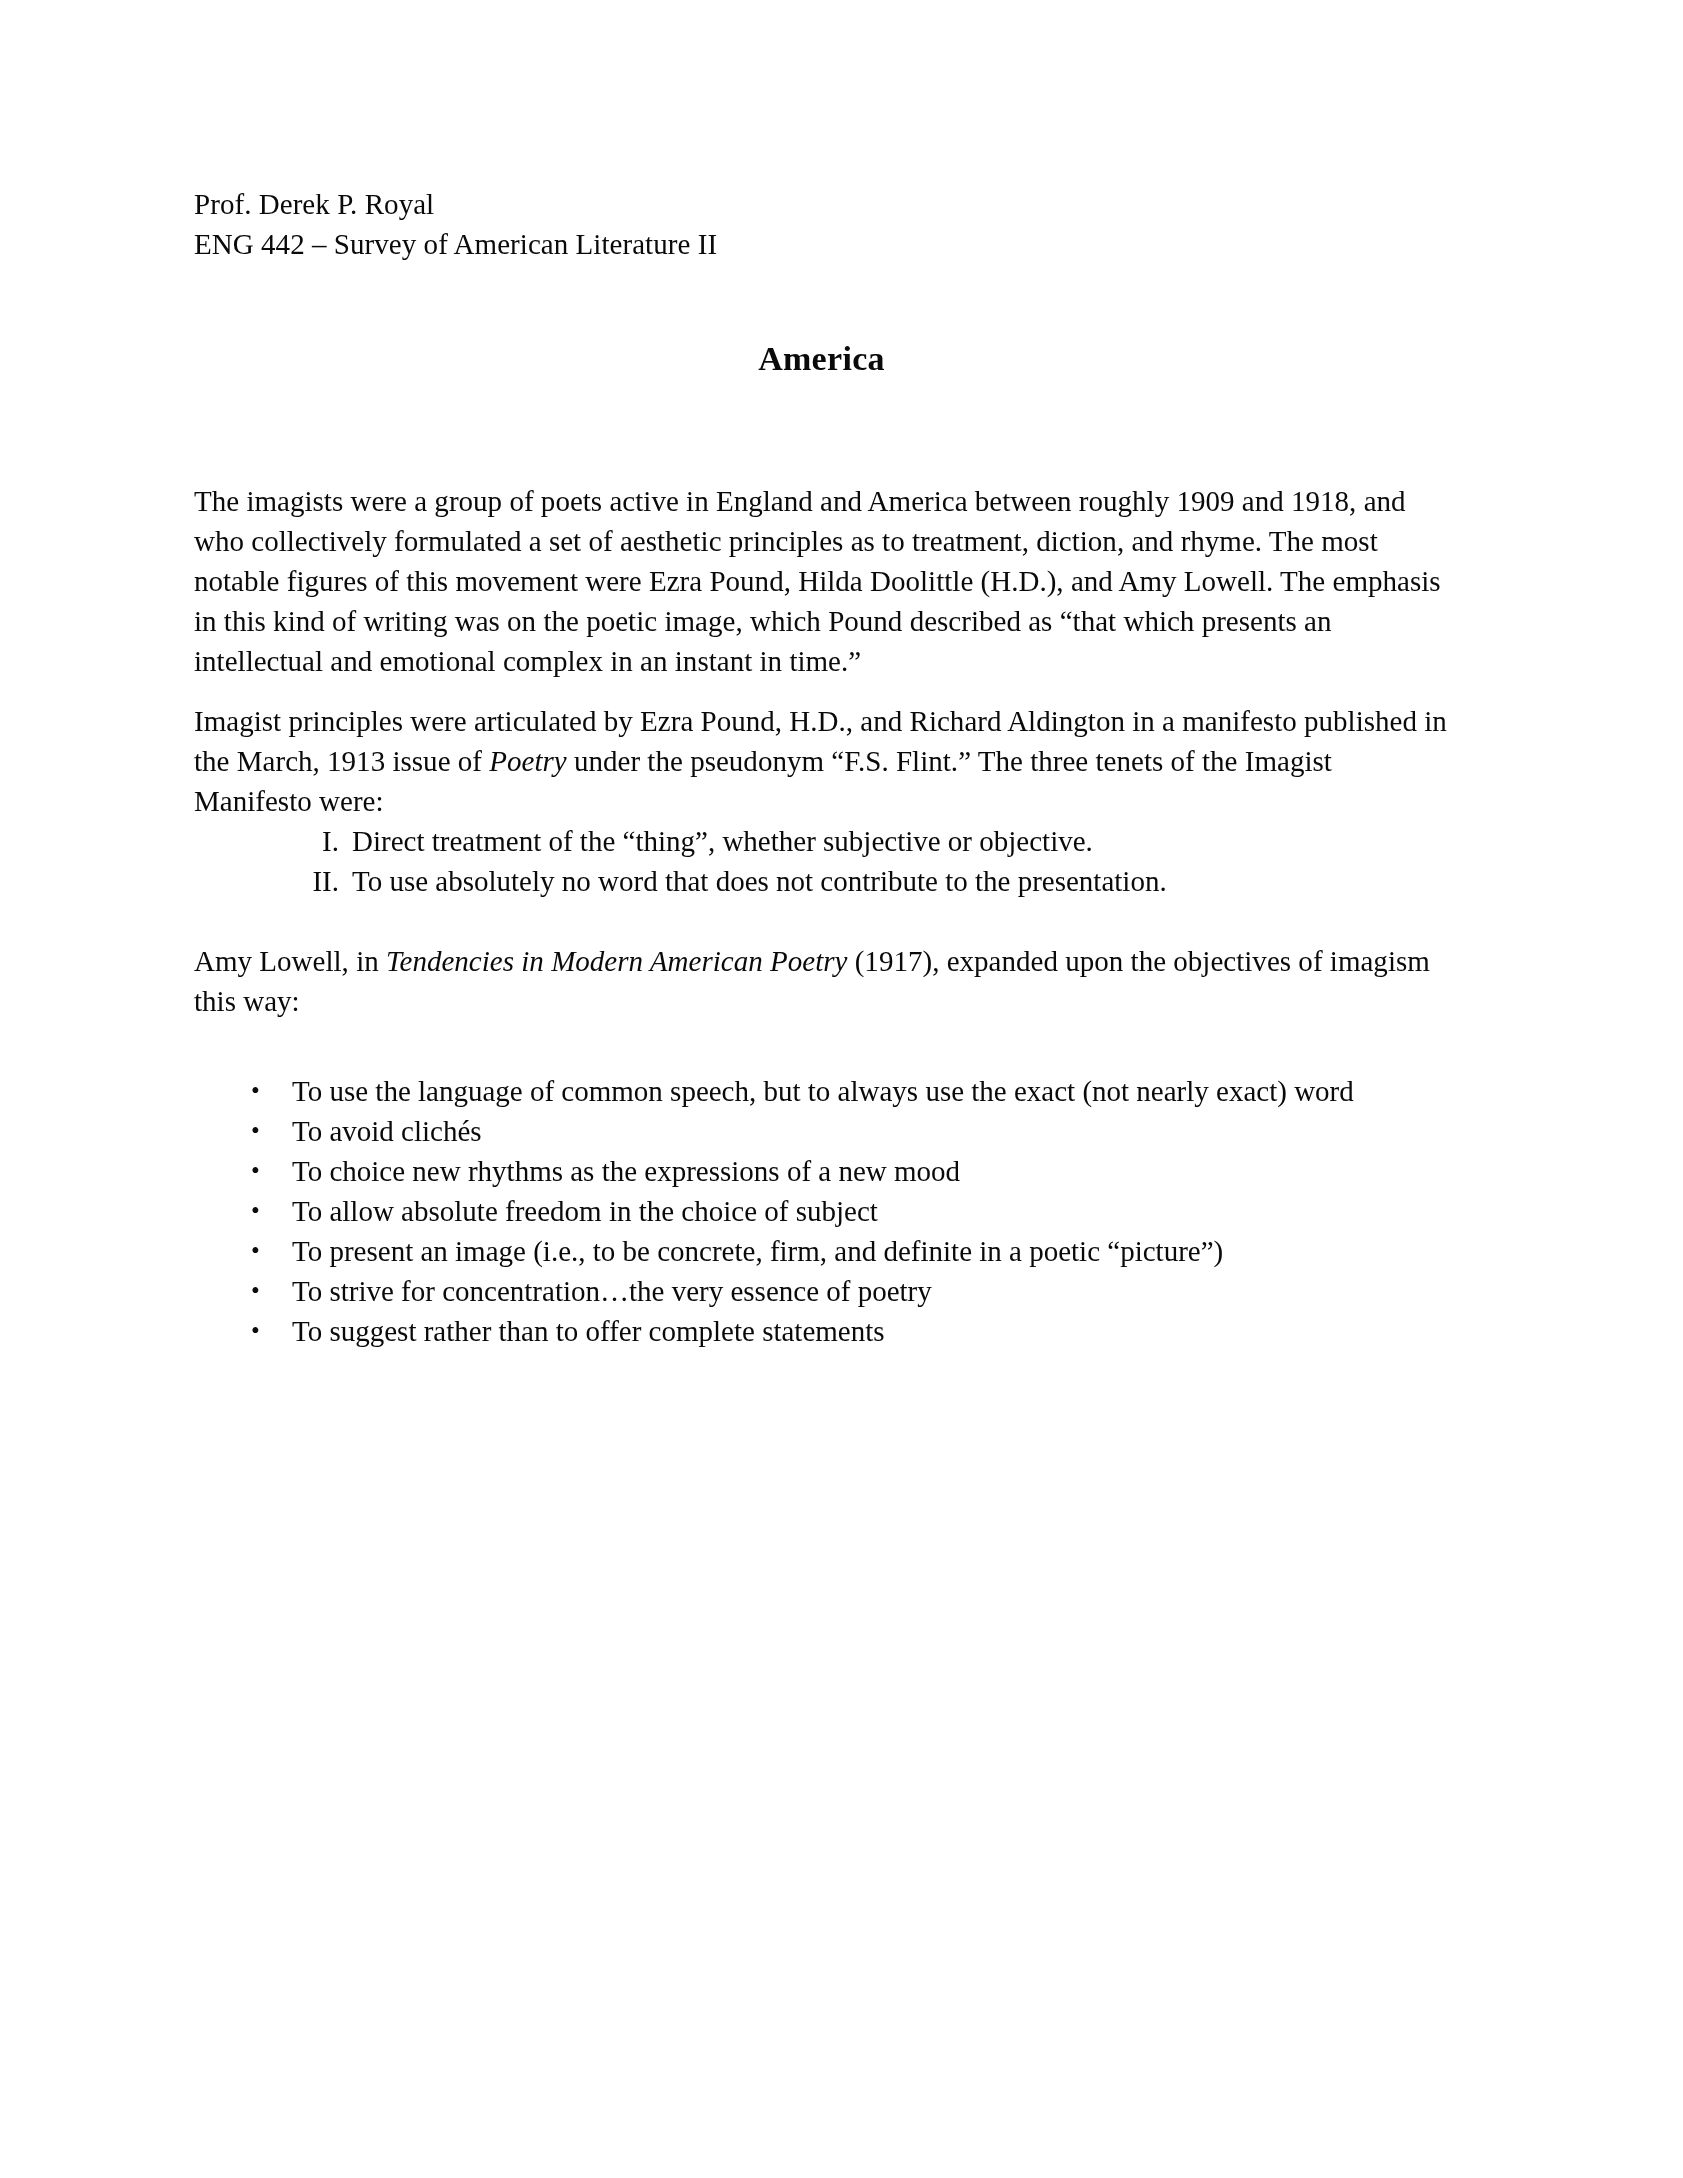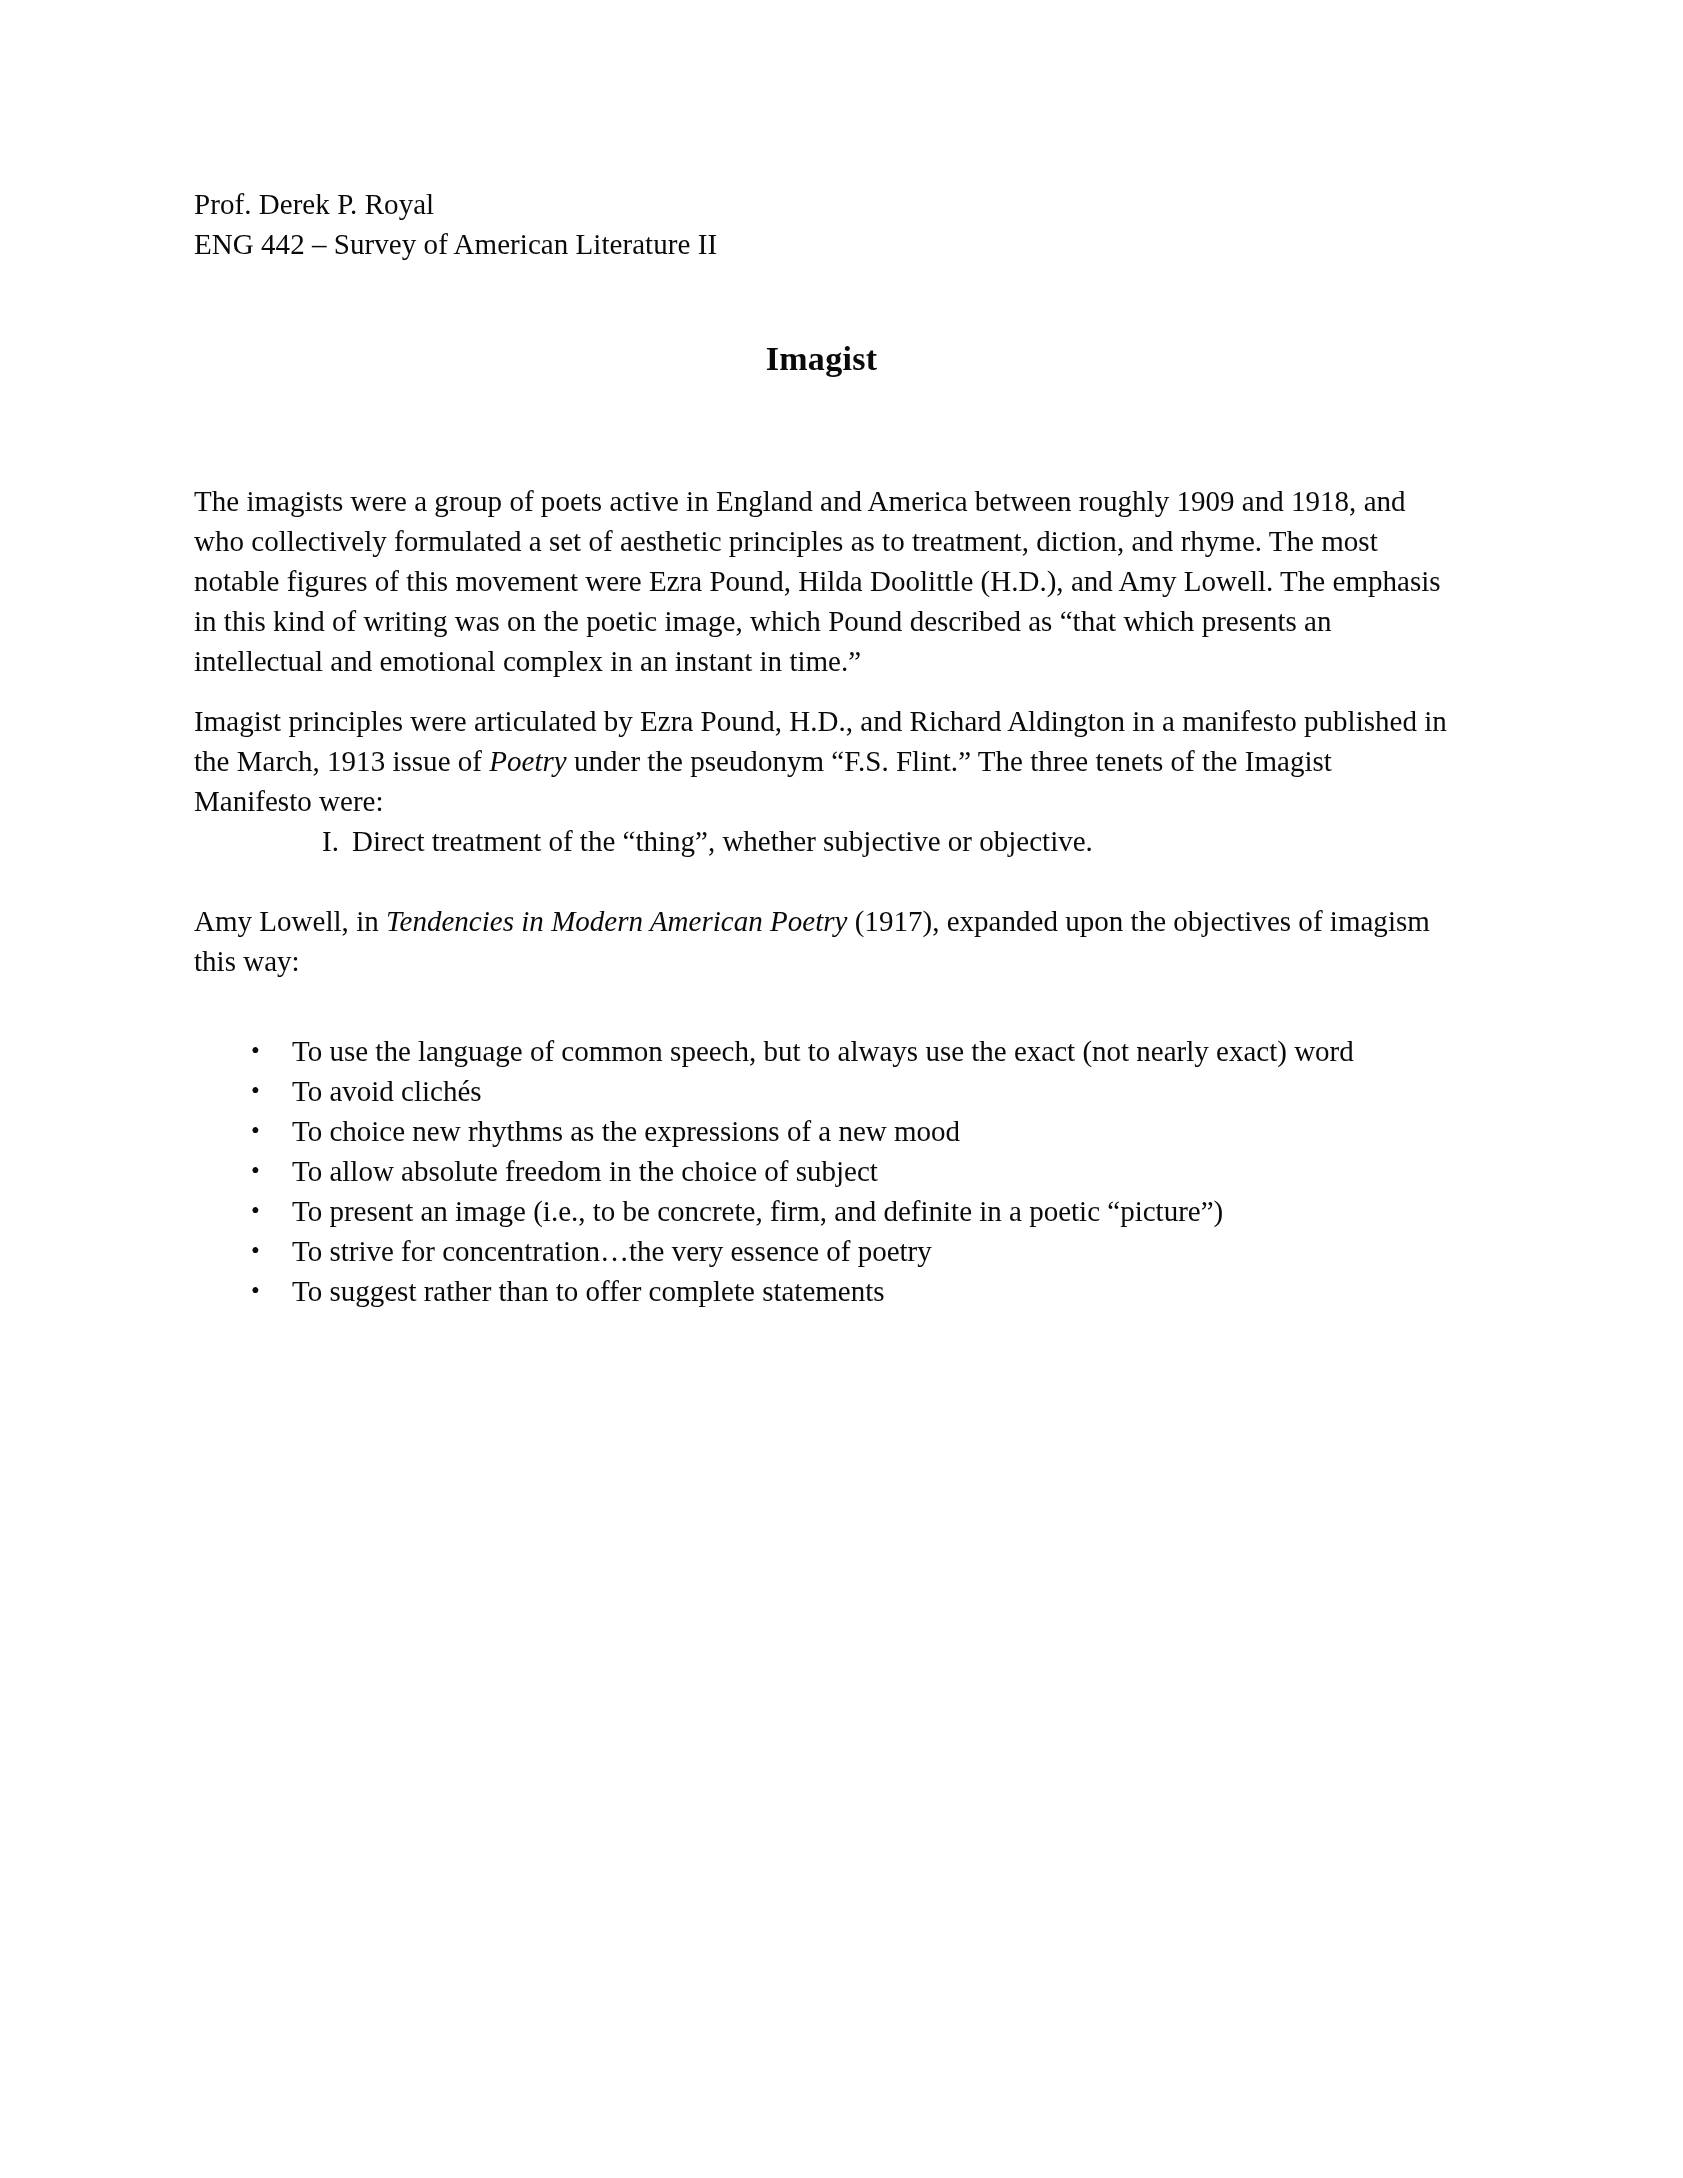--- a/index.html
+++ b/index.html
@@ -115,30 +115,34 @@
 <body>
 
 <div class="page">
   <div class="content">
 
     <div class="header-block">
       <div class="header-line">Prof. Derek P. Royal</div>
       <div class="header-line">ENG 442 – Survey of American Literature II</div>
     </div>
 
-    <h1 class="doc-title">Imagist</h1>
+    <h1 class="doc-title">America</h1>
 
     <p class="para para-1">The imagists were a group of poets active in England and America between roughly 1909 and 1918, and who collectively formulated a set of aesthetic principles as to treatment, diction, and rhyme.  The most notable figures of this movement were Ezra Pound, Hilda Doolittle (H.D.), and Amy Lowell.  The emphasis in this kind of writing was on the poetic image, which Pound described as “that which presents an intellectual and emotional complex in an instant in time.”</p>
 
     <p class="para para-2"><span>Imagist principles were articulated by Ezra Pound, H.D., and Richard Aldington in a manifesto published in the March, 1913 issue of </span><span class="it">Poetry</span><span> under the pseudonym “F.S. Flint.” The three tenets of the Imagist Manifesto were:</span></p>
 
     <ol class="roman-list">
       <li class="roman-item">
         <span class="roman-marker">I.</span>
         <span class="roman-text">Direct treatment of the “thing”, whether subjective or objective.</span>
+      </li>
+      <li class="roman-item">
+        <span class="roman-marker">II.</span>
+        <span class="roman-text">To use absolutely no word that does not contribute to the presentation.</span>
       </li>
     </ol>
 
     <p class="para para-3"><span>Amy Lowell, in </span><span class="it">Tendencies in Modern American Poetry</span><span> (1917), expanded upon the objectives of imagism this way:</span></p>
 
     <ul class="bullet-list">
       <li class="bullet-item">
         <span class="bullet-marker">•</span>
         <span class="bullet-text">To use the language of common speech, but to always use the exact (not nearly exact) word</span>
       </li>

